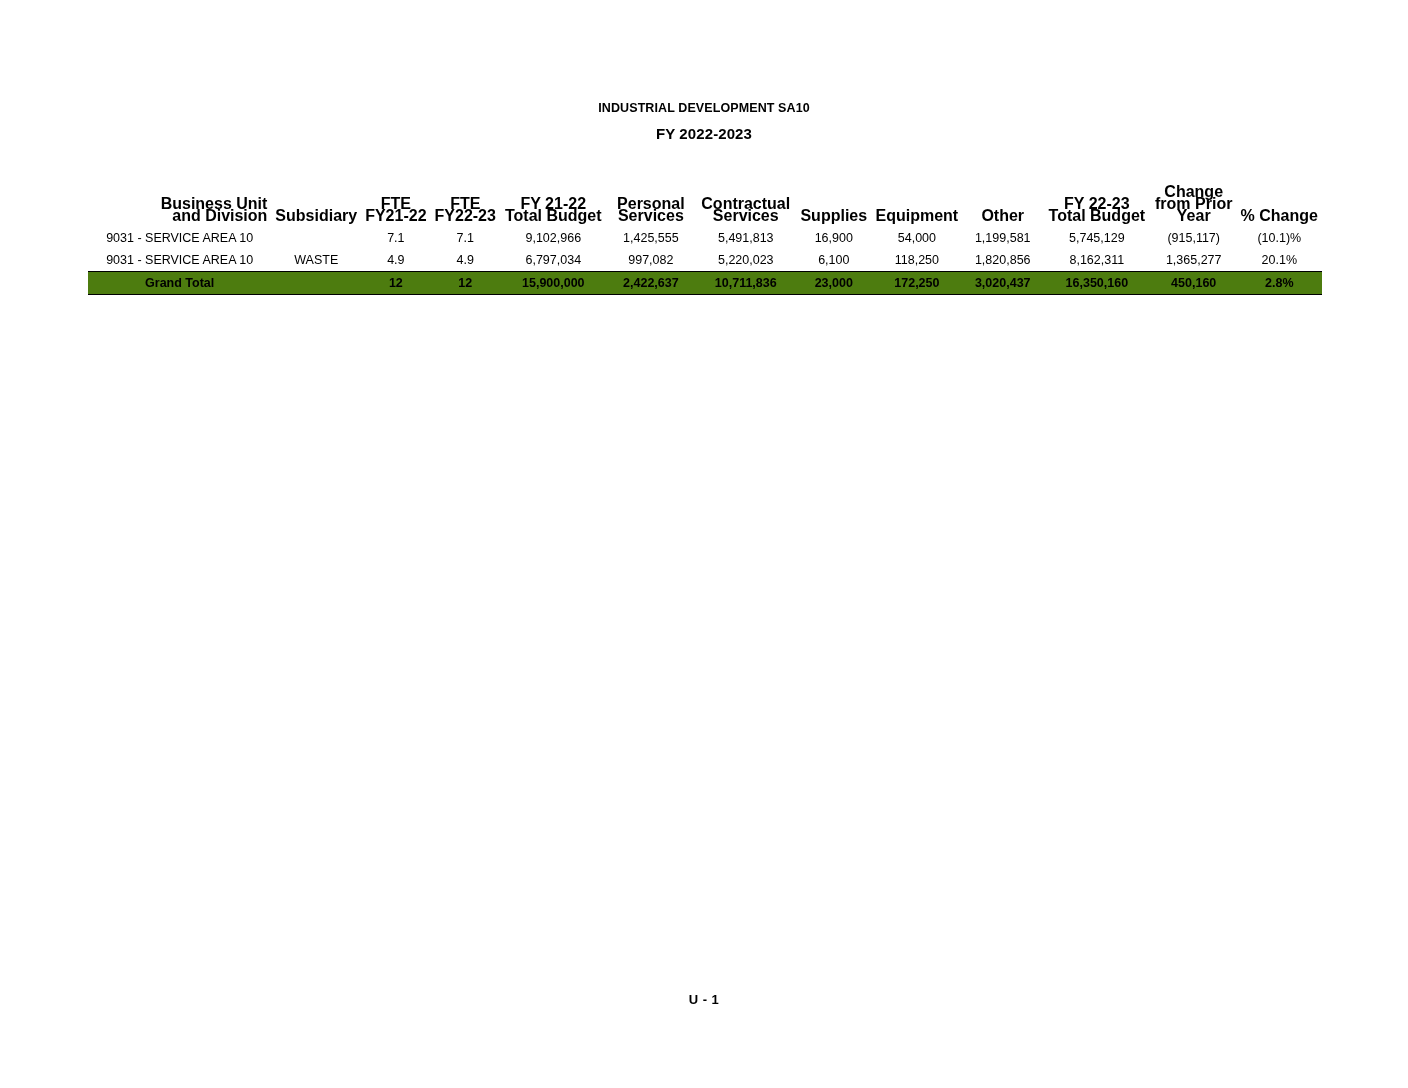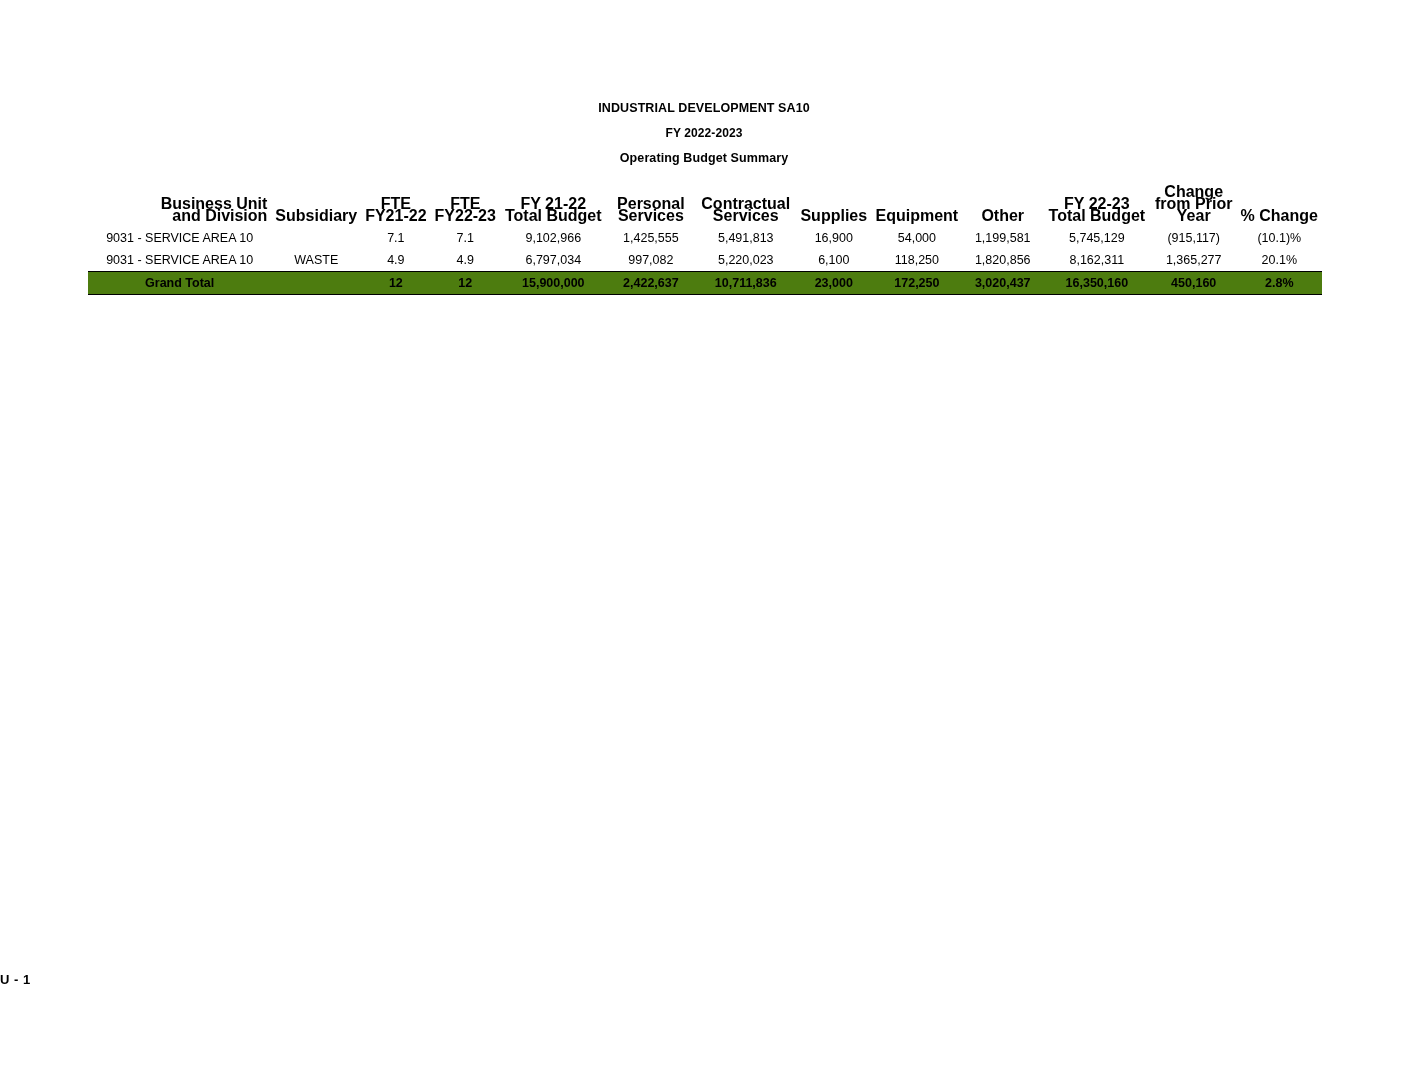--- a/index.html
+++ b/index.html
@@ -28,21 +28,21 @@
     top: 96px;
     width: 1408px;
     text-align: center;
   }
   .title-line {
     font-size: 12.5px;
     font-weight: bold;
     letter-spacing: 0.1px;
     line-height: 25px;
   }
-  .title-line.t2 { font-size: 12px; }
+  .title-line.t2 { font-size: 15px; }
   .title-line.t3 { font-size: 12.5px; }
 
   table.budget {
     position: absolute;
     left: 88px;
     top: 186px;
     width: 1234px;
     border-collapse: collapse;
     font-size: 12.5px;
   }
@@ -86,36 +86,36 @@
   .col-sup   { width: 72px; }
   .col-eq    { width: 92px; }
   .col-oth   { width: 90px; }
   .col-tb2   { width: 110px; }
   .col-chg   { width: 86px; }
   .col-pct   { width: 80px; }
 
   .footer {
     position: absolute;
     left: 0;
-    top: 972px;
+    top: 992px;
     width: 1408px;
+    text-align: center;
     font-size: 13px;
     font-weight: bold;
     letter-spacing: 0.5px;
   }
 </style>
 </head>
 <body>
 
 <div class="page">
 
   <div class="titles">
     <div class="title-line t1">INDUSTRIAL DEVELOPMENT SA10</div>
     <div class="title-line t2">FY 2022-2023</div>
-    <div class="title-line t3">Operating Budget Summary</div>
   </div>
 
   <table class="budget">
     <colgroup>
       <col class="col-bu">
       <col class="col-sub">
       <col class="col-fte1">
       <col class="col-fte2">
       <col class="col-tb1">
       <col class="col-ps">

